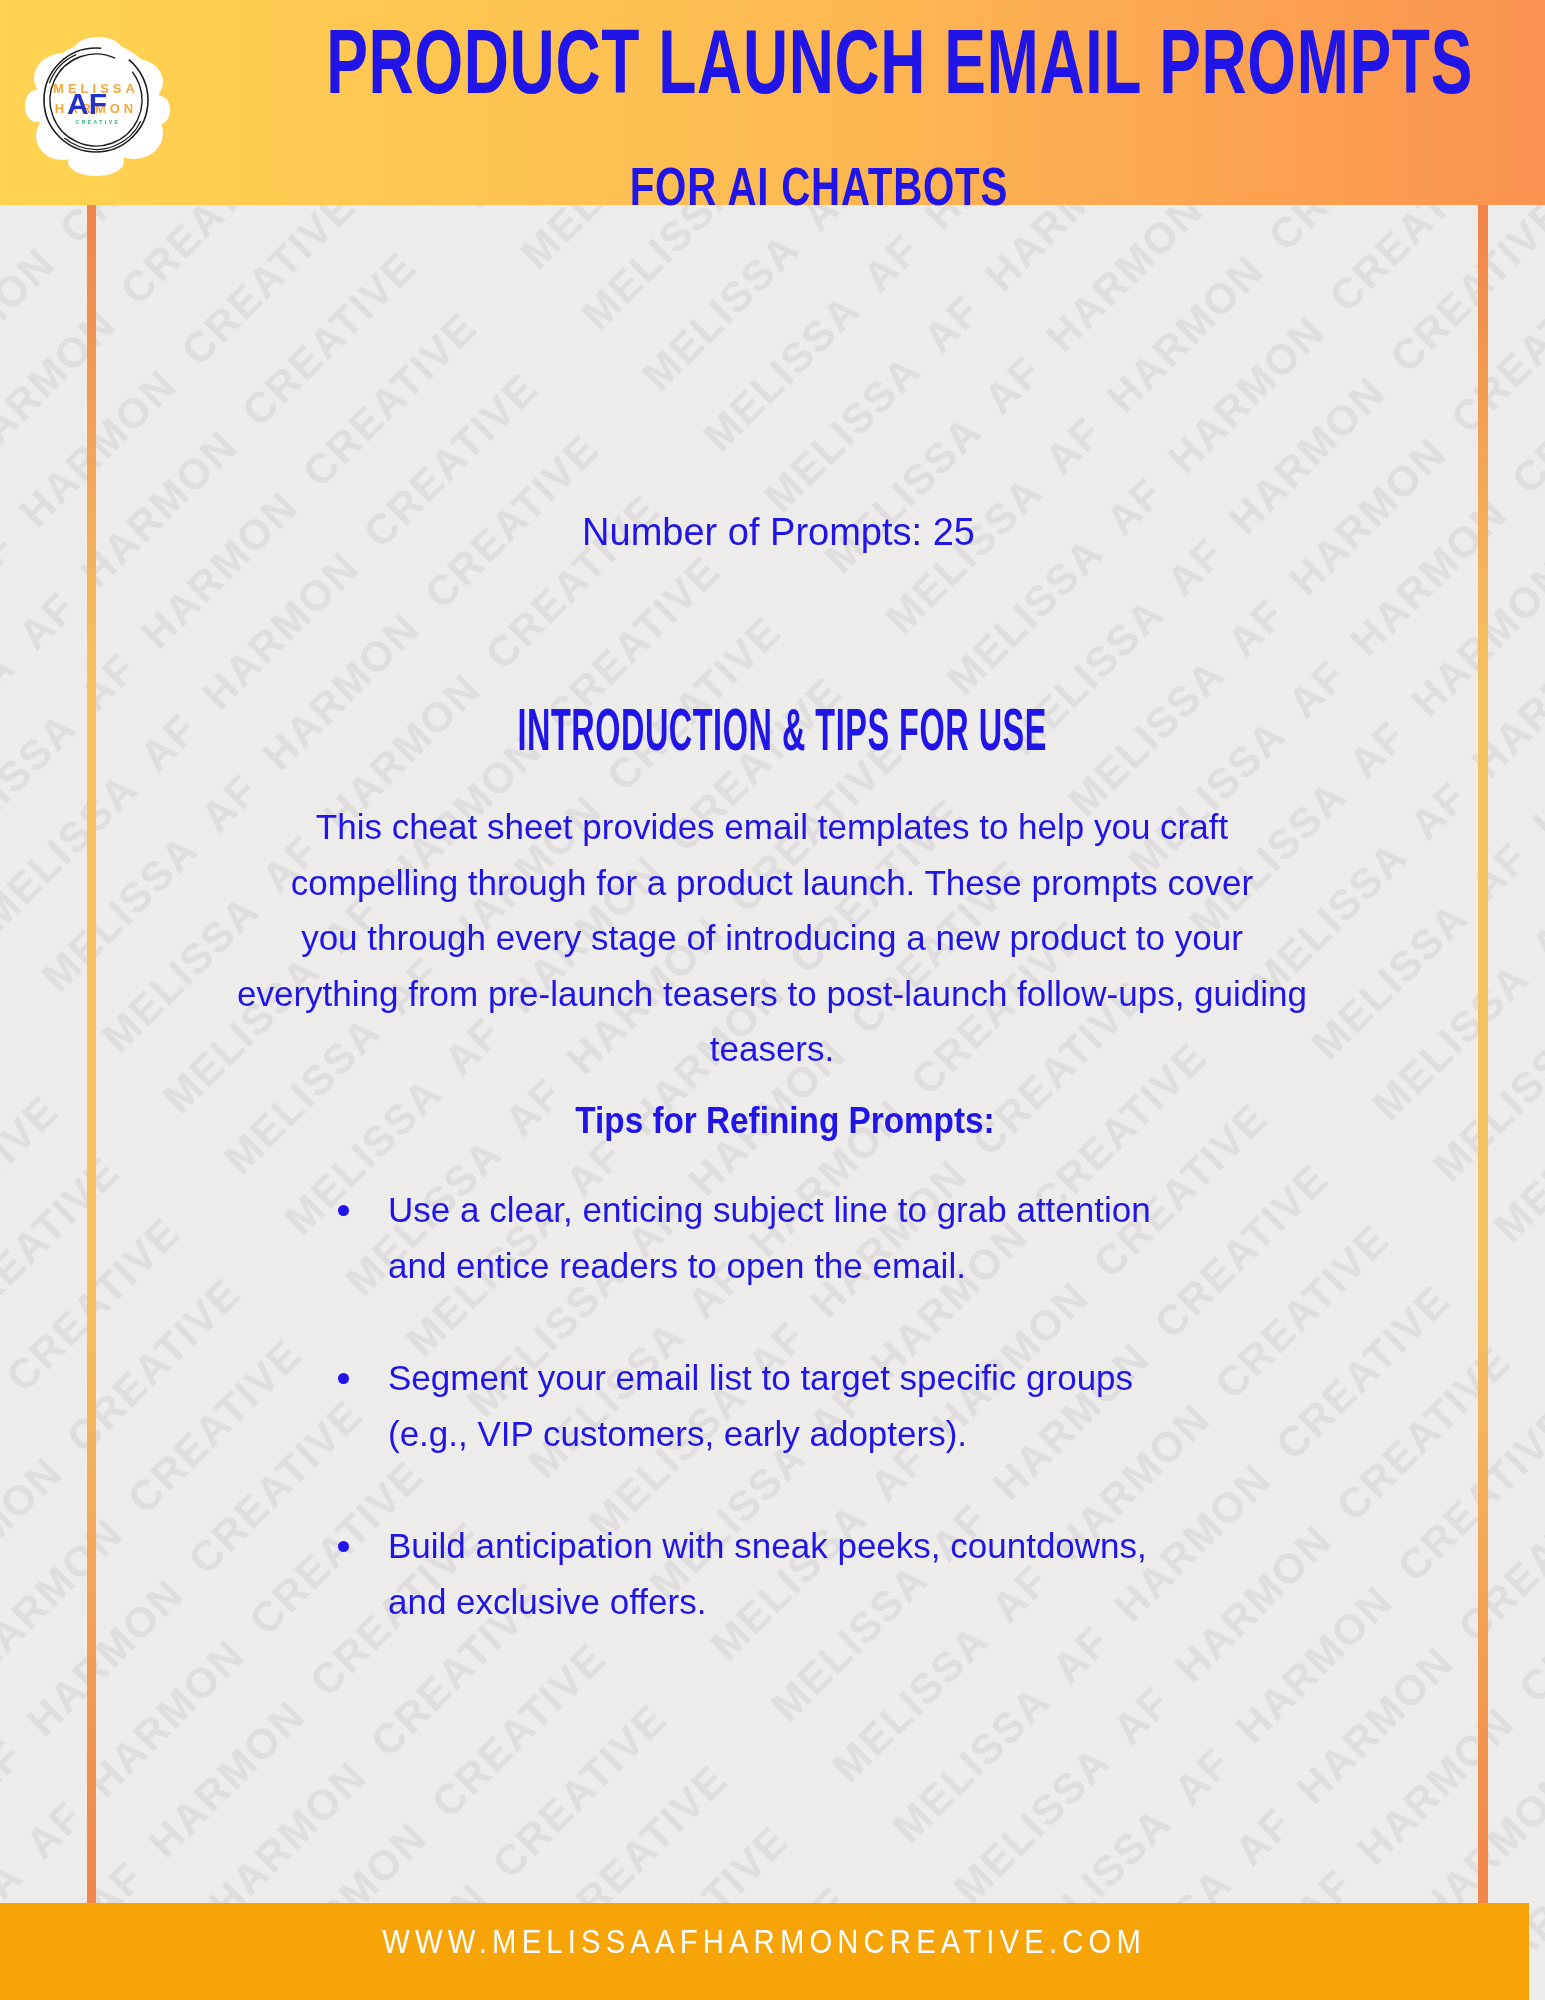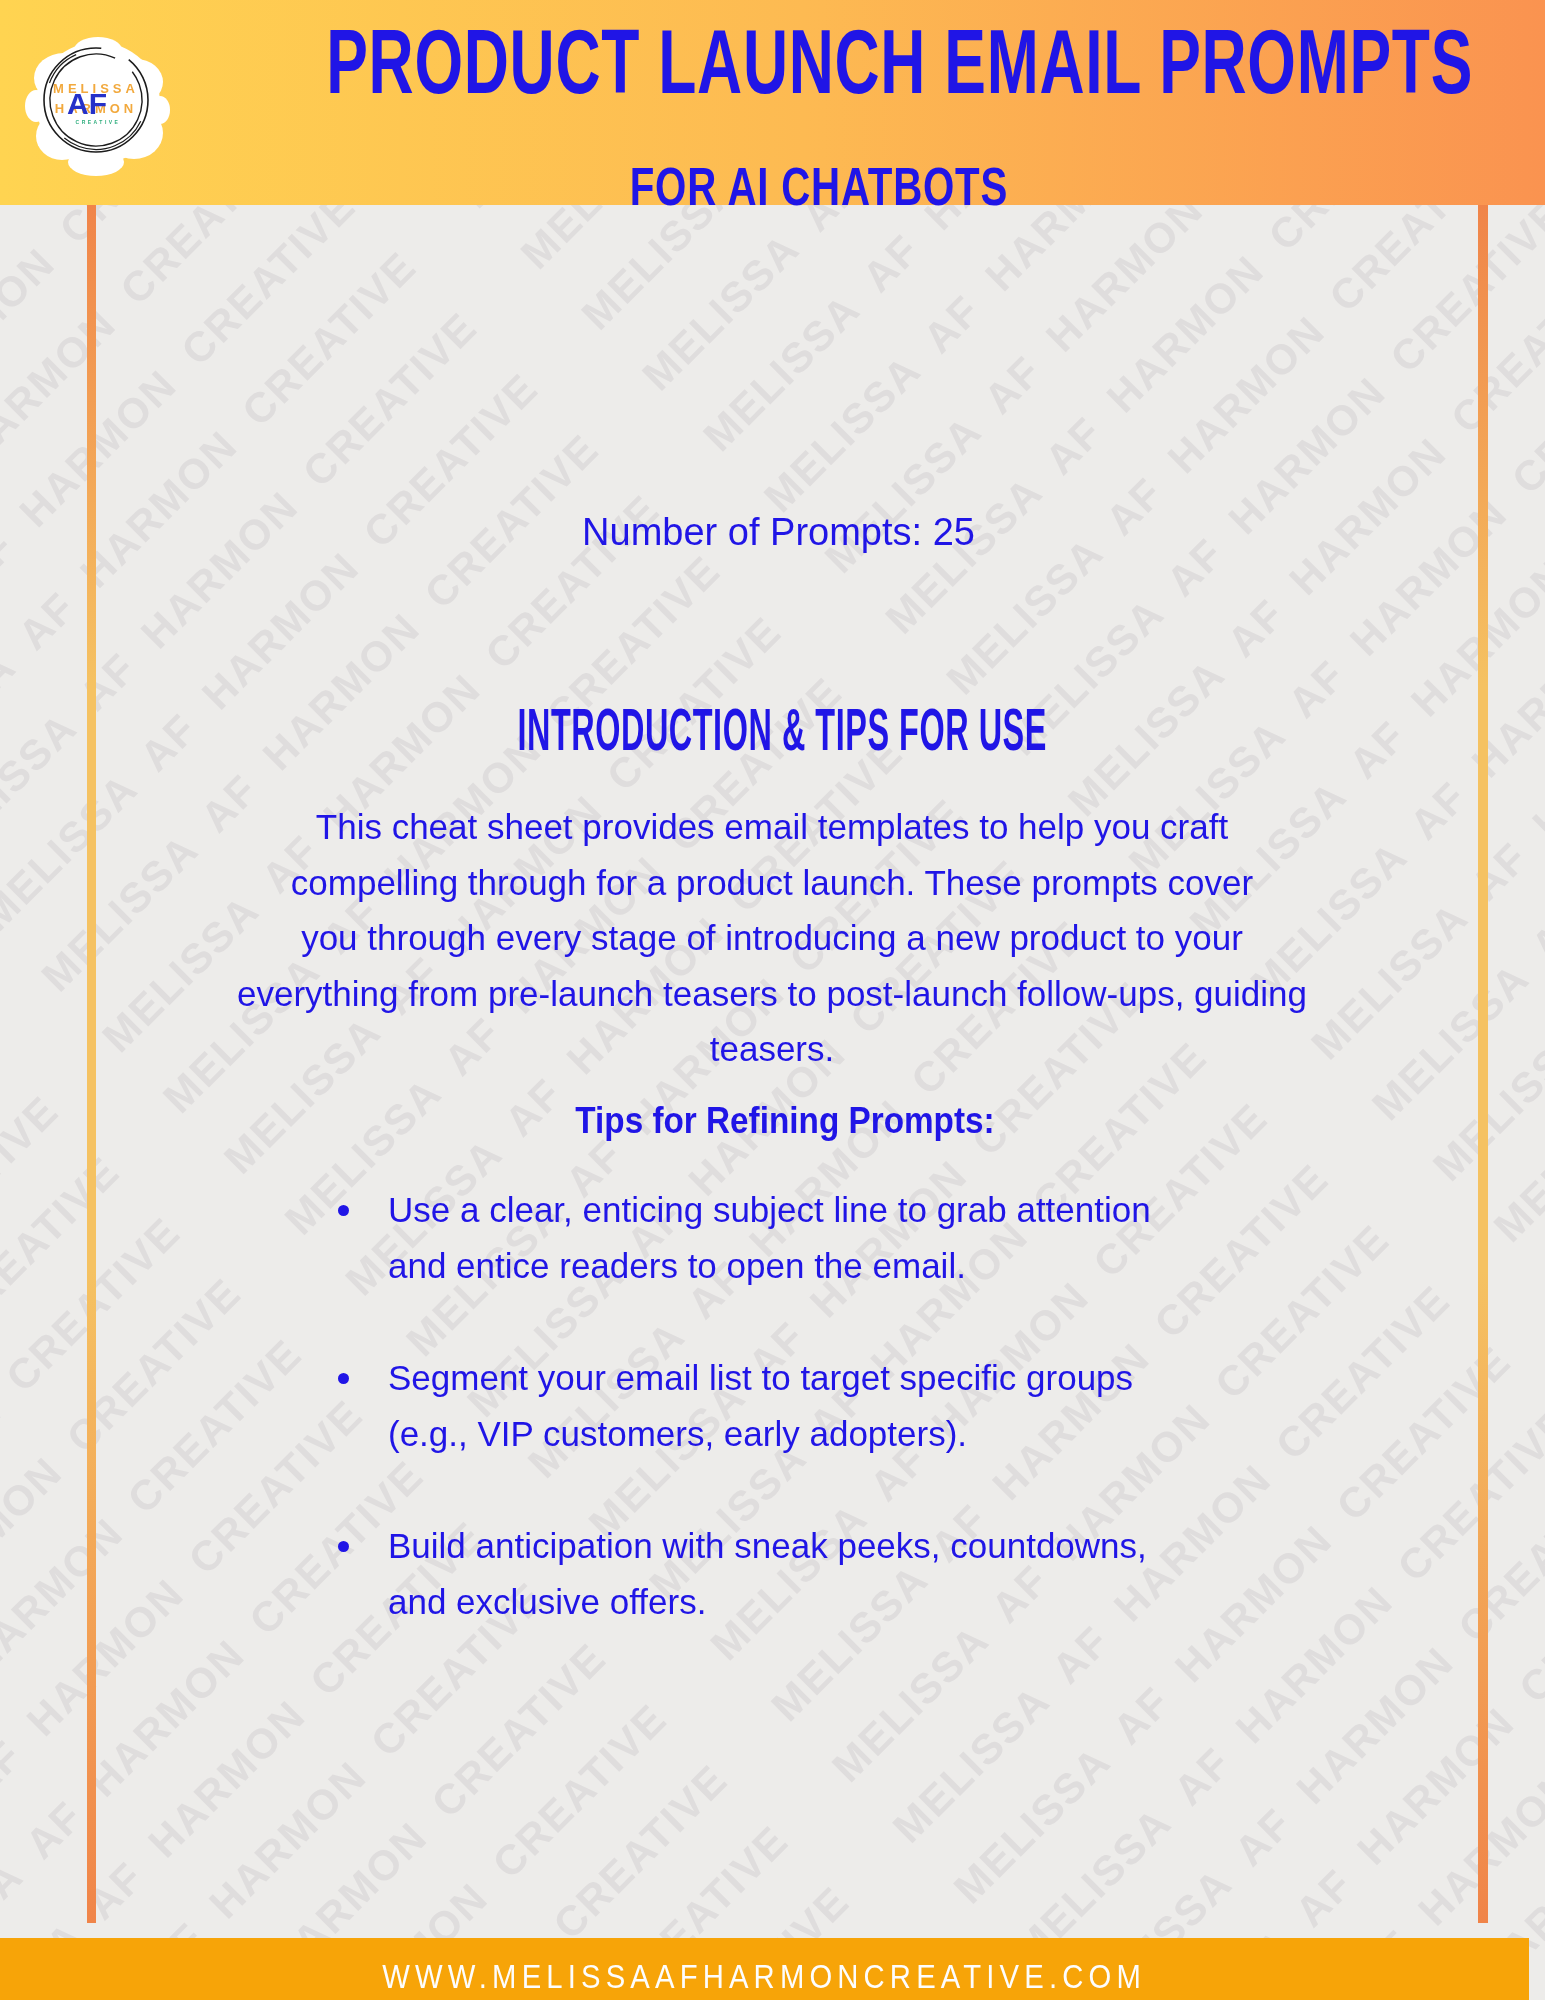--- a/index.html
+++ b/index.html
@@ -62,21 +62,21 @@
     transform:scale(0.9,1);transform-origin:center;white-space:nowrap;
   }
   .tips-list{
     position:absolute;top:1182px;left:338px;width:960px;
     list-style:none;margin:0;padding:0;font-size:35px;line-height:56px;
   }
   .tips-list li{display:flex;gap:39px;margin-bottom:56px;}
   .tip-dot{flex:0 0 auto;width:11px;height:11px;border-radius:50%;background:var(--ink,#2015E6);margin-top:23px;}
   
   .footer{
-    position:absolute;left:0;right:16px;bottom:0;height:62px;z-index:3;
+    position:absolute;left:0;right:16px;bottom:0;height:97px;z-index:3;
     background:var(--footer-bar,#F7A408);text-align:center;line-height:77px;
   }
   .footer>span{
     display:inline-block;color:#FDFDFD;font-size:34px;font-weight:400;
     letter-spacing:6px;transform:scale(0.86,1);transform-origin:center;white-space:nowrap;
   }
 </style>
 </head>
 <body>
 

